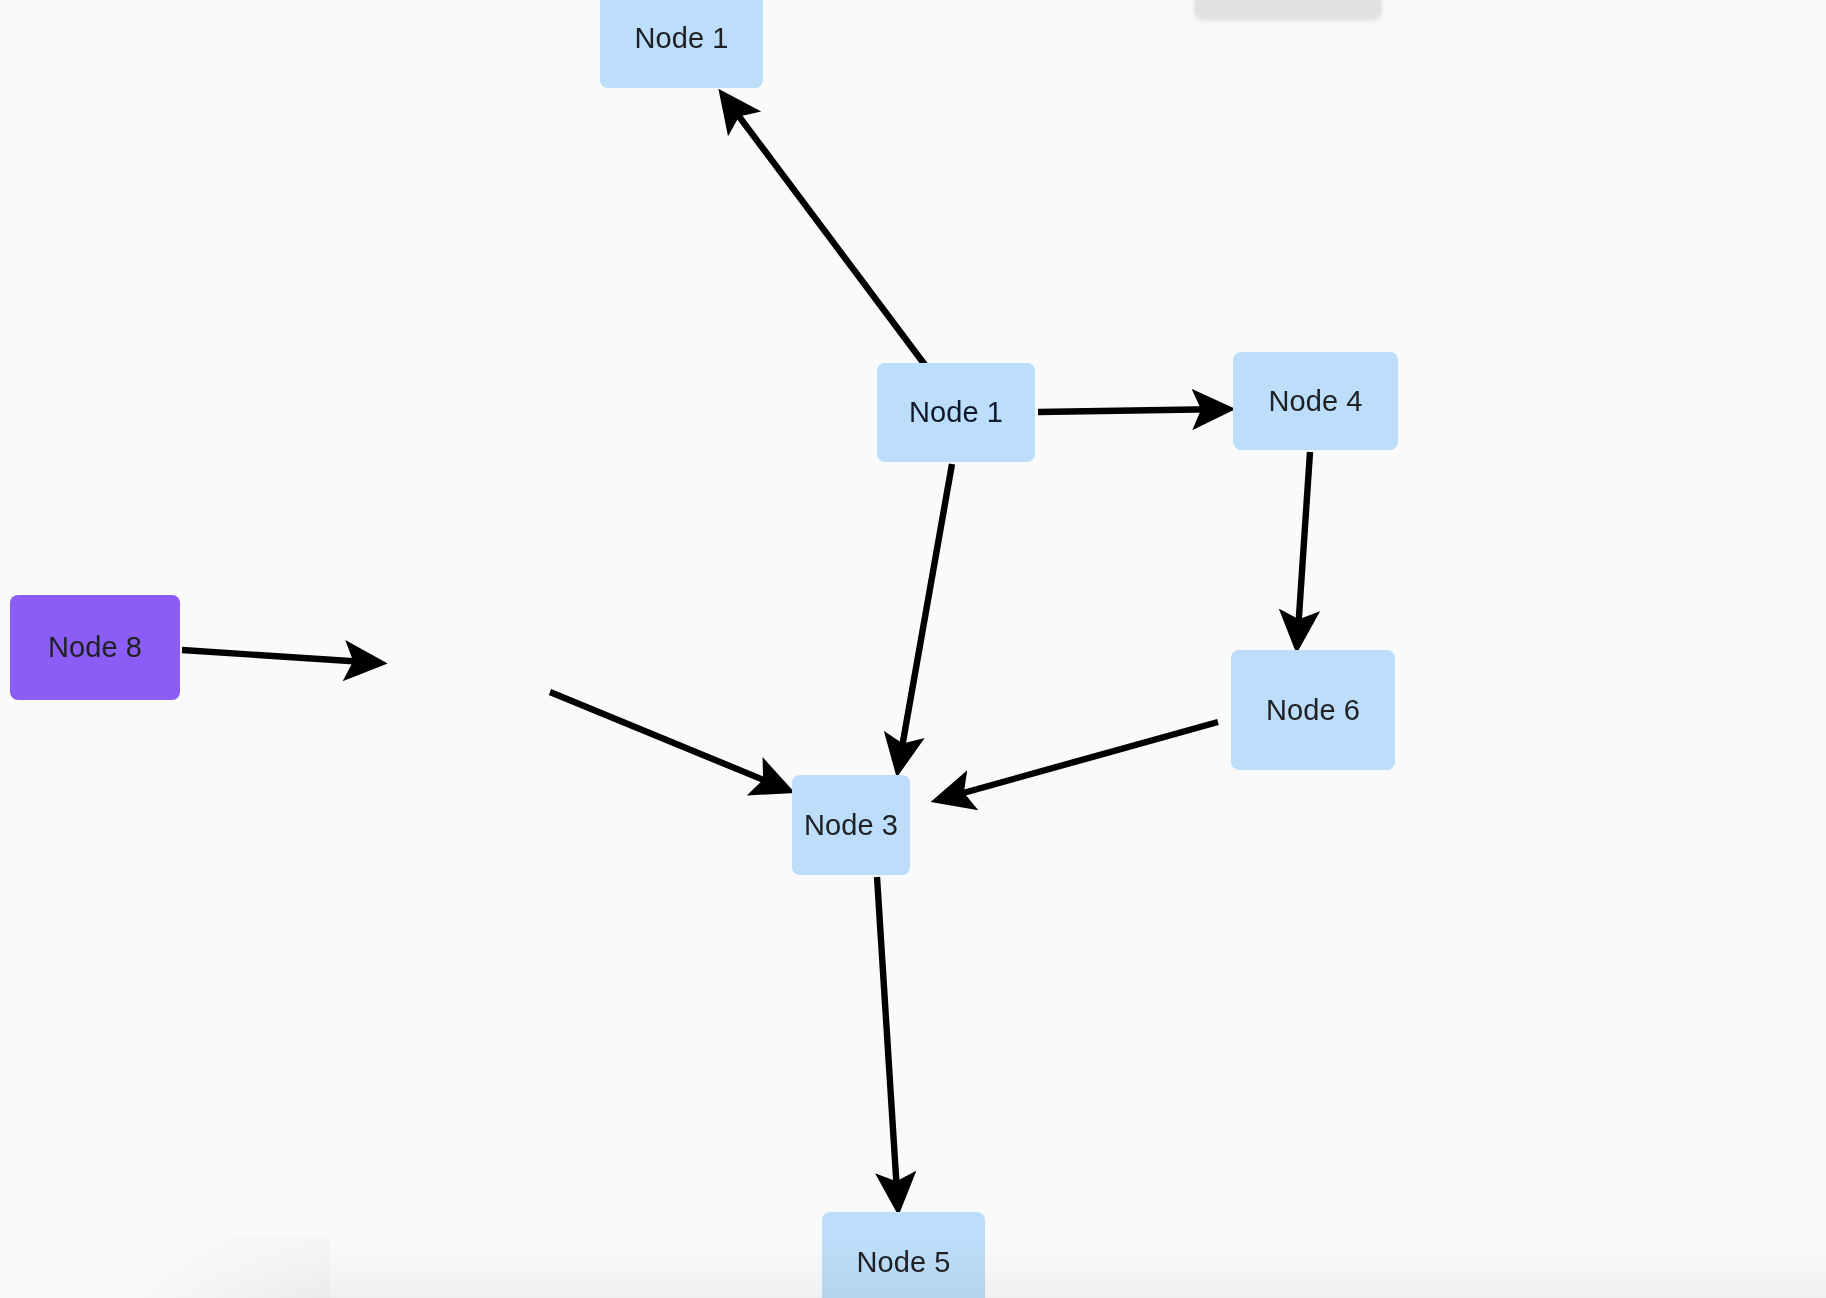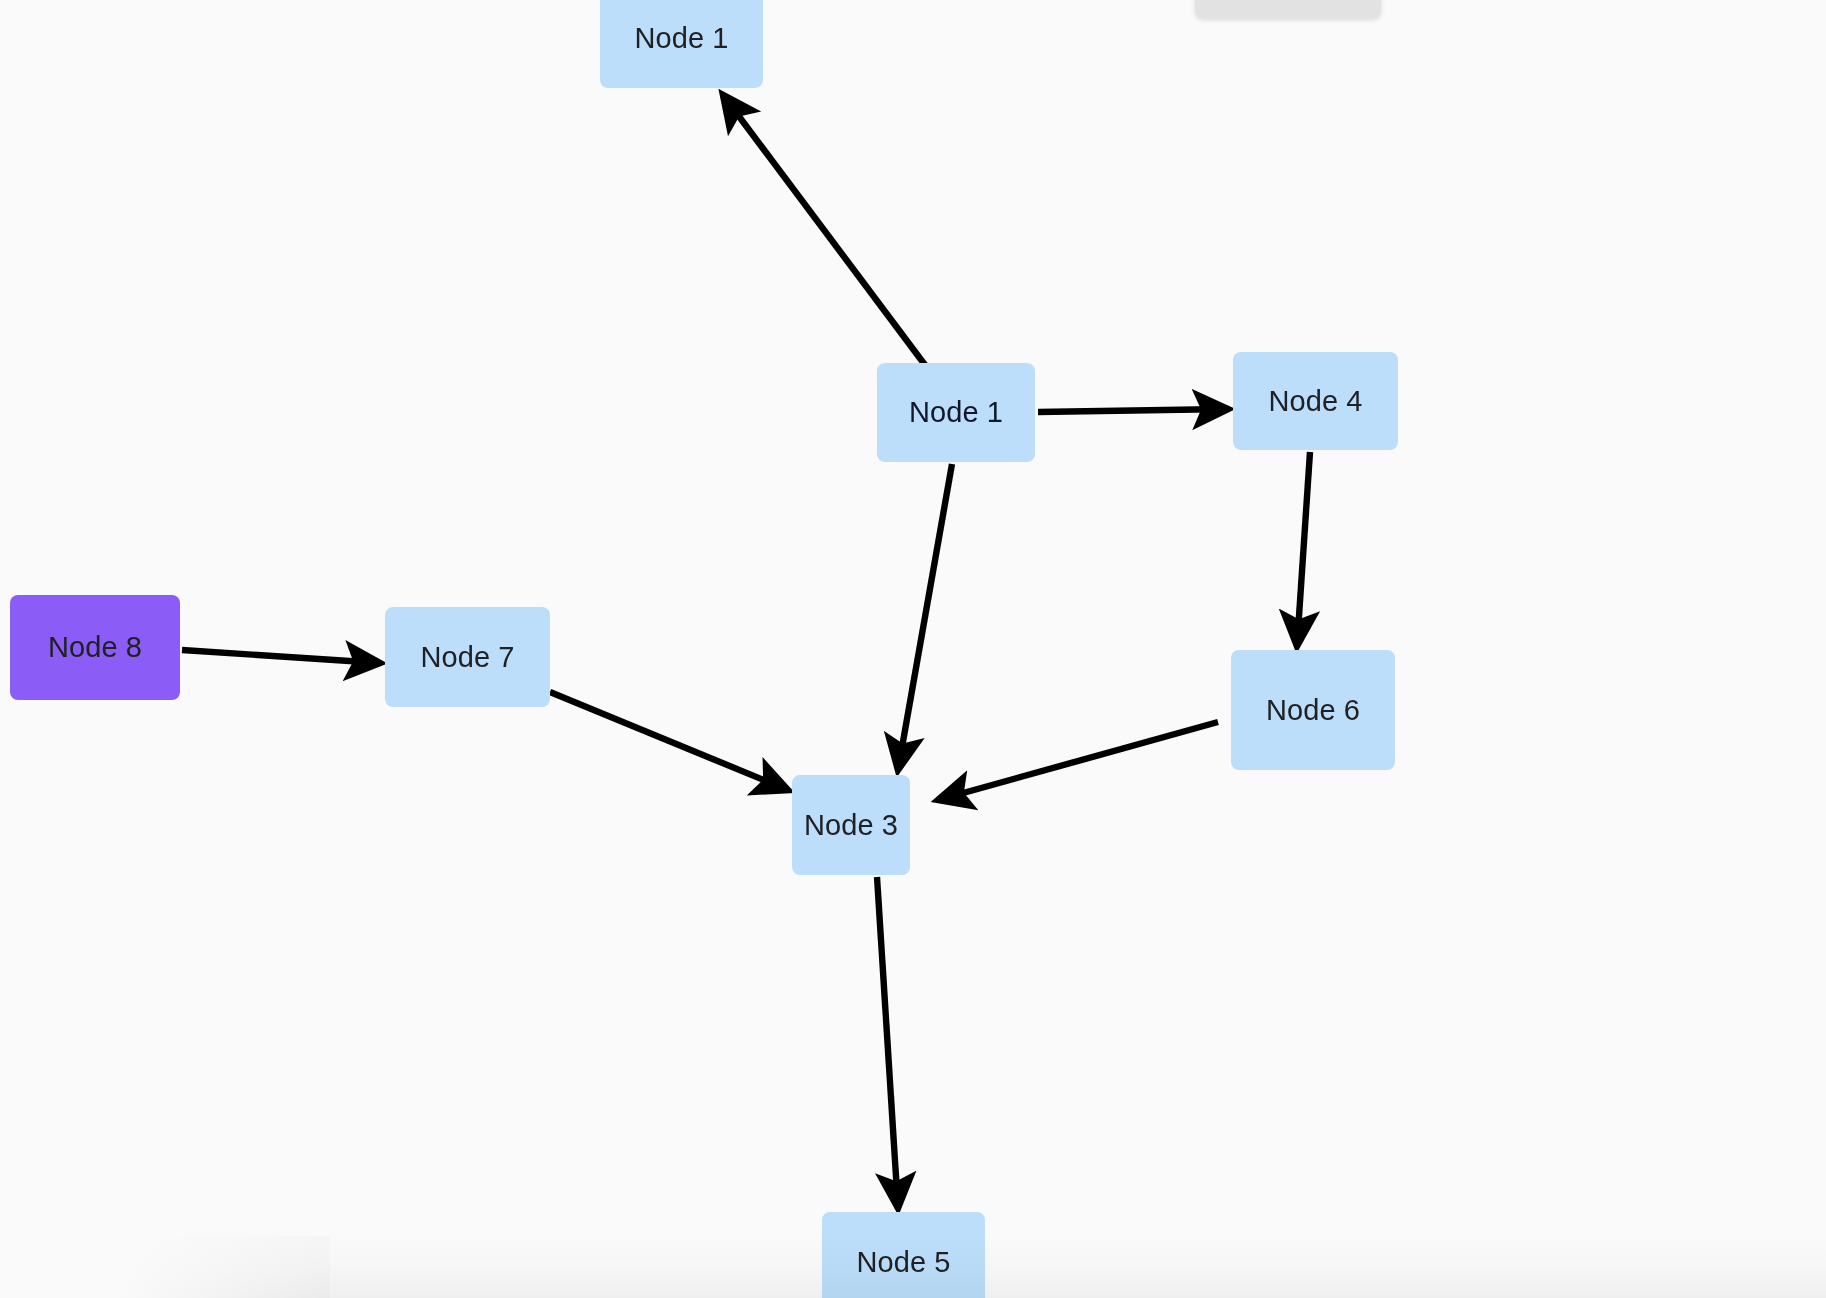--- a/index.html
+++ b/index.html
@@ -118,22 +118,19 @@
   </div>
   <div class="node" style="left: 1233px; top: 352px; width: 165px; height: 98px; background: rgb(188, 222, 250); color: rgb(32, 33, 36);">
     <span class="node-label">Node 4</span>
   </div>
   <div class="node" style="left: 822px; top: 1212px; width: 163px; height: 100px; background: rgb(188, 222, 250); color: rgb(32, 33, 36);">
     <span class="node-label">Node 5</span>
   </div>
   <div class="node" style="left: 1231px; top: 650px; width: 164px; height: 120px; background: rgb(188, 222, 250); color: rgb(32, 33, 36);">
     <span class="node-label">Node 6</span>
   </div>
-  <div class="node" style="left: 385px; top: 607px; width: 165px; height: 100px; background: rgb(188, 222, 250); color: rgb(32, 33, 36);">
-    <span class="node-label">Node 7</span>
-  </div>
   <div class="node" style="left: 10px; top: 595px; width: 170px; height: 105px; background: #8b5cf6; color: rgb(32, 33, 36);">
     <span class="node-label">Node 8</span>
   </div>
 
   <div class="bottom-shade"></div>
   <div class="bottom-shade-left"></div>
 </div>
 
 </body></html>

